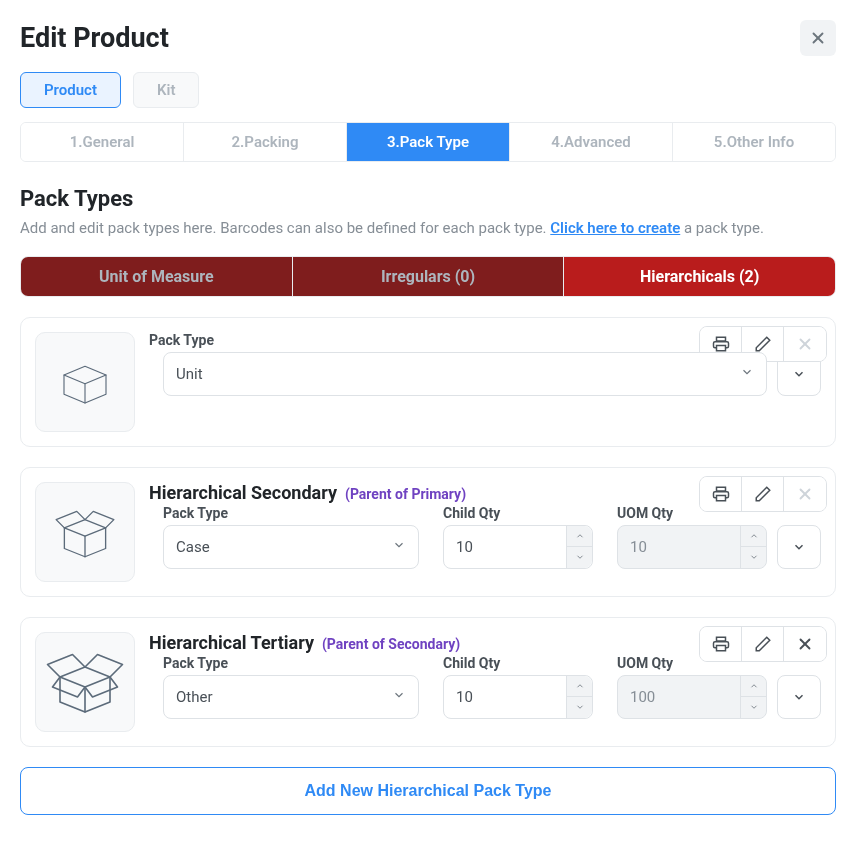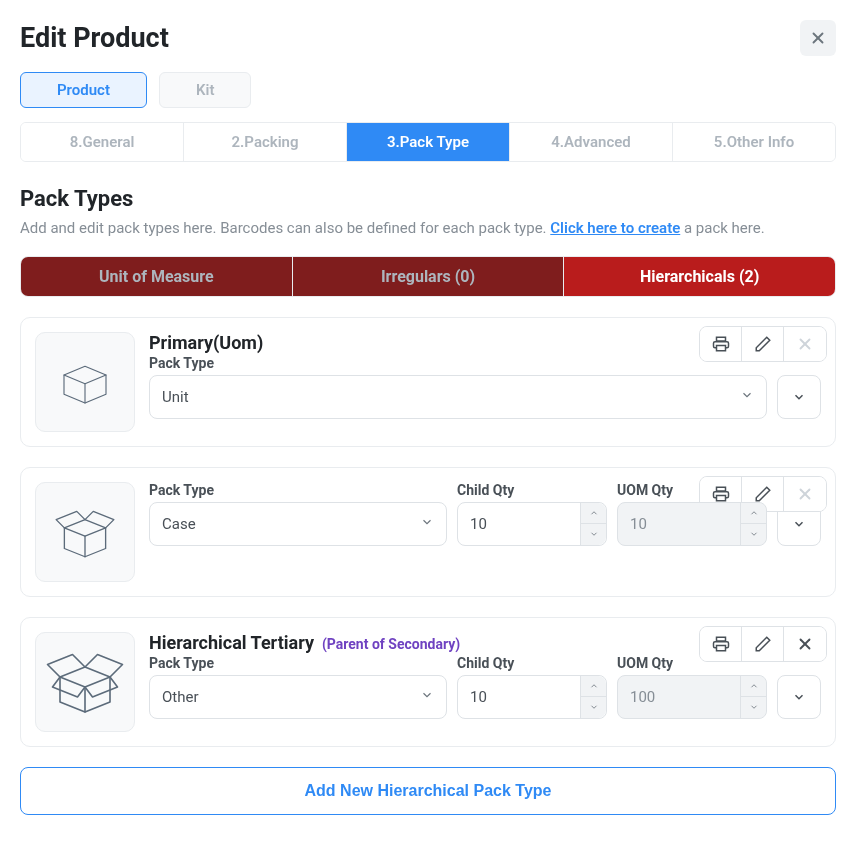--- a/index.html
+++ b/index.html
@@ -34,21 +34,21 @@
     cursor: pointer;
     color: #6c757d;
   }
   .close-btn svg { width: 18px; height: 18px; }
   .type-pills {
     display: flex;
     gap: 12px;
     margin-bottom: 14px;
   }
   .pill {
-    padding: 8px 36px;
+    padding: 8px 23px;
     border-radius: 6px;
     font-size: 15px;
     font-weight: 600;
     cursor: pointer;
     border: 1px solid transparent;
   }
   .pill.active {
     border: 1.5px solid #2f8af5;
     color: #2f8af5;
     background: #eaf3ff;
@@ -168,21 +168,21 @@
     font-weight: 700;
     color: #495057;
     margin-bottom: 4px;
     display: block;
   }
   .fields-row {
     display: flex;
     gap: 10px;
     align-items: flex-end;
   }
-  .field { flex: 1; }
+  .field { flex: 1; margin-left: 14px; }
   .field.small { flex: 0 0 150px; }
   .select, .number-input {
     width: 100%;
     height: 44px;
     border: 1px solid #dee2e6;
     border-radius: 8px;
     padding: 0 12px;
     font-size: 15px;
     color: #495057;
     background: #fff;
@@ -282,30 +282,30 @@
       </svg>
   </button>
 </div>
 
 <div class="type-pills">
   <div class="pill active">Product</div>
   <div class="pill inactive">Kit</div>
 </div>
 
 <div class="step-tabs">
-  <div class="step-tab">8.General</div>
+  <div class="step-tab">1.General</div>
   <div class="step-tab">2.Packing</div>
   <div class="step-tab active">3.Pack Type</div>
   <div class="step-tab">4.Advanced</div>
   <div class="step-tab">5.Other Info</div>
 </div>
 
 <div class="section-title">Pack Types</div>
 <div class="section-desc">
-  <span>Add and edit pack types here. Barcodes can also be defined for each pack type. </span><span class="link">Click here to create</span><span> a pack here.</span>
+  <span>Add and edit pack types here. Barcodes can also be defined for each pack type. </span><span class="link">Click here to create</span><span> a pack type.</span>
 </div>
 
 <div class="subtabs">
   <div class="subtab">Unit of Measure</div>
   <div class="subtab">Irregulars (0)</div>
   <div class="subtab active">Hierarchicals (2)</div>
 </div>
 
 
 <div class="card">
@@ -331,23 +331,20 @@
   </div>
   <div class="card-body">
     <div class="icon-box">
       <svg width="56" height="56" viewBox="0 0 64 64">
           <path d="M8 24 L32 14 L56 24 L56 46 L32 56 L8 46 Z"></path>
           <path d="M8 24 L32 34 L56 24"></path>
           <path d="M32 34 L32 56"></path>
         </svg>
     </div>
     <div class="card-content">
-      <div class="card-title-row">
-        <span class="card-title">Primary(Uom)</span>
-      </div>
       <span class="field-label">Pack Type</span>
       <div class="fields-row">
         <div class="field">
           <div class="select">
             <span>Unit</span>
             <span class="chev"><svg class="chev-svg" viewBox="0 0 24 24" fill="none" stroke="currentColor" stroke-width="2">
                   <polyline points="6 9 12 15 18 9"></polyline>
                 </svg></span>
           </div>
         </div>
@@ -387,20 +384,24 @@
     <div class="icon-box">
       <svg width="66" height="66" viewBox="0 0 64 64">
           <path d="M12 28 L32 20 L52 28 L52 48 L32 56 L12 48 Z"></path>
           <path d="M12 28 L32 36 L52 28"></path>
           <path d="M32 36 L32 56"></path>
           <path d="M12 28 L4 20 L24 12 L32 20"></path>
           <path d="M52 28 L60 20 L40 12 L32 20"></path>
         </svg>
     </div>
     <div class="card-content">
+      <div class="card-title-row">
+        <span class="card-title">Hierarchical Secondary</span>
+        <span class="parent-note">(Parent of Primary)</span>
+      </div>
       <div class="fields-row">
         <div class="field">
           <span class="field-label">Pack Type</span>
           <div class="select">
             <span>Case</span>
             <span class="chev"><svg class="chev-svg" viewBox="0 0 24 24" fill="none" stroke="currentColor" stroke-width="2">
                   <polyline points="6 9 12 15 18 9"></polyline>
                 </svg></span>
           </div>
         </div>

